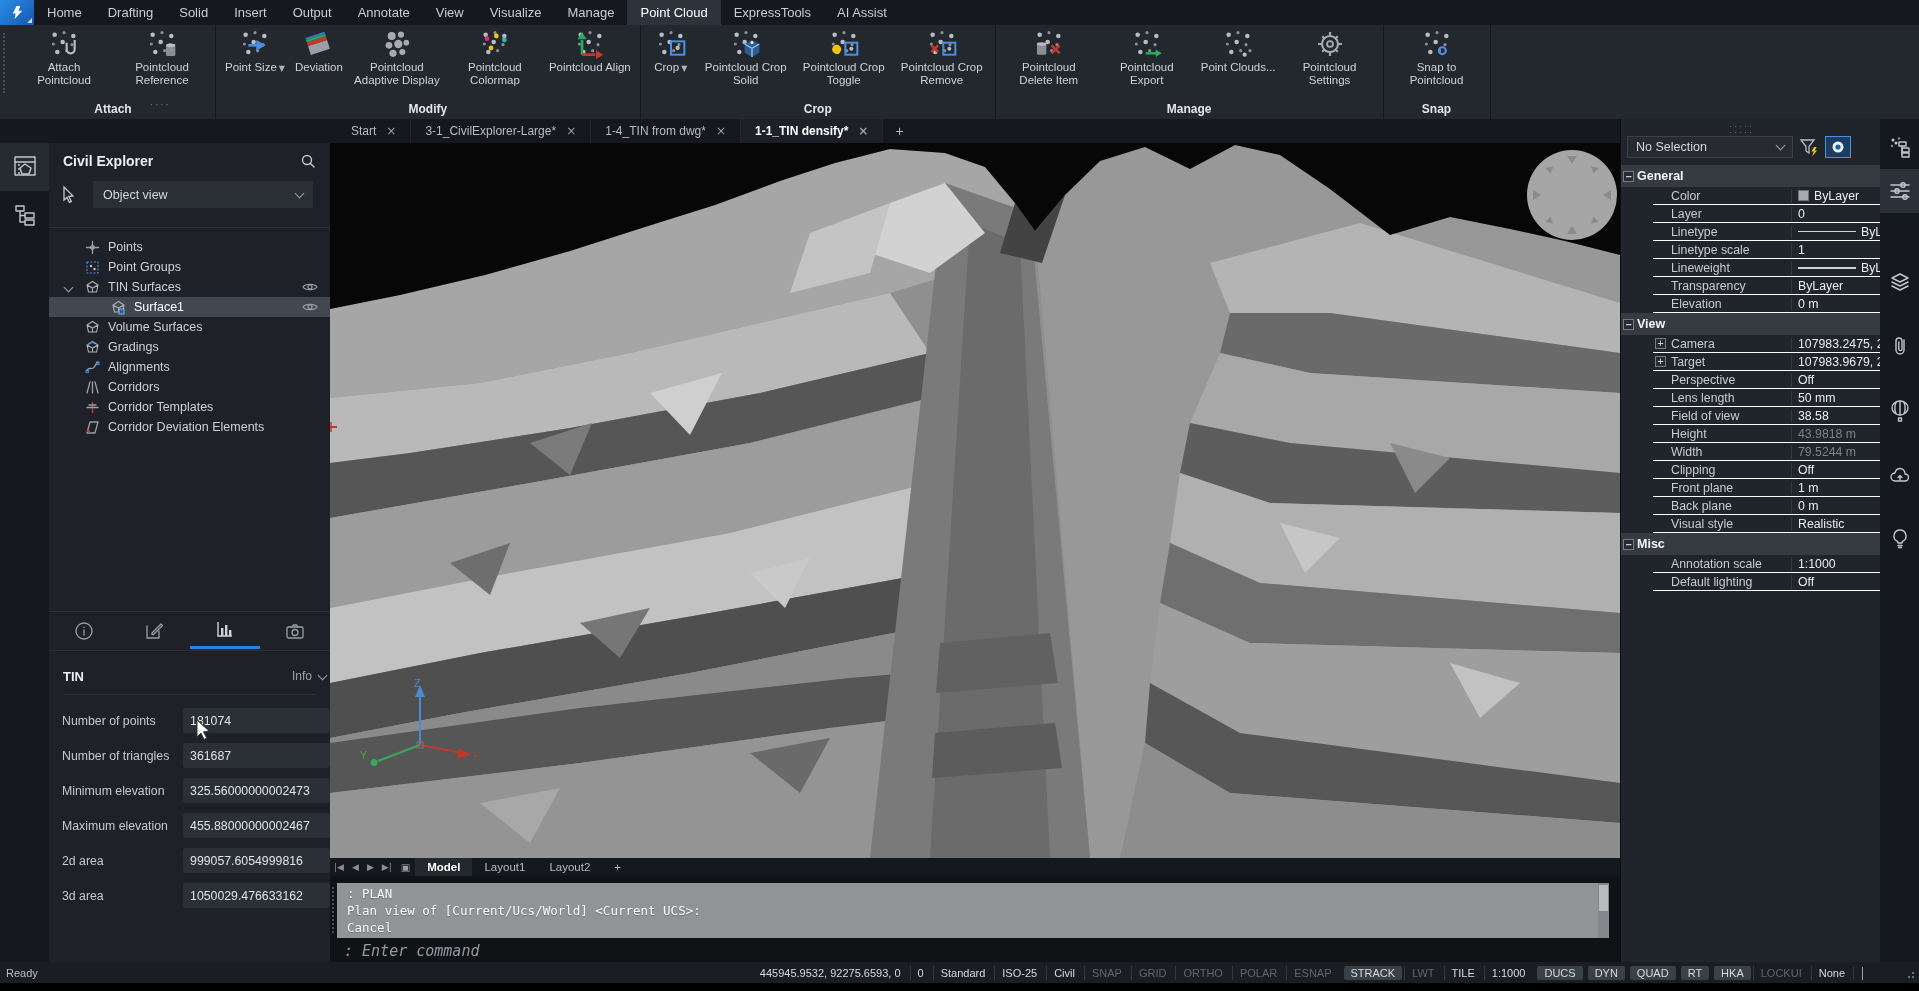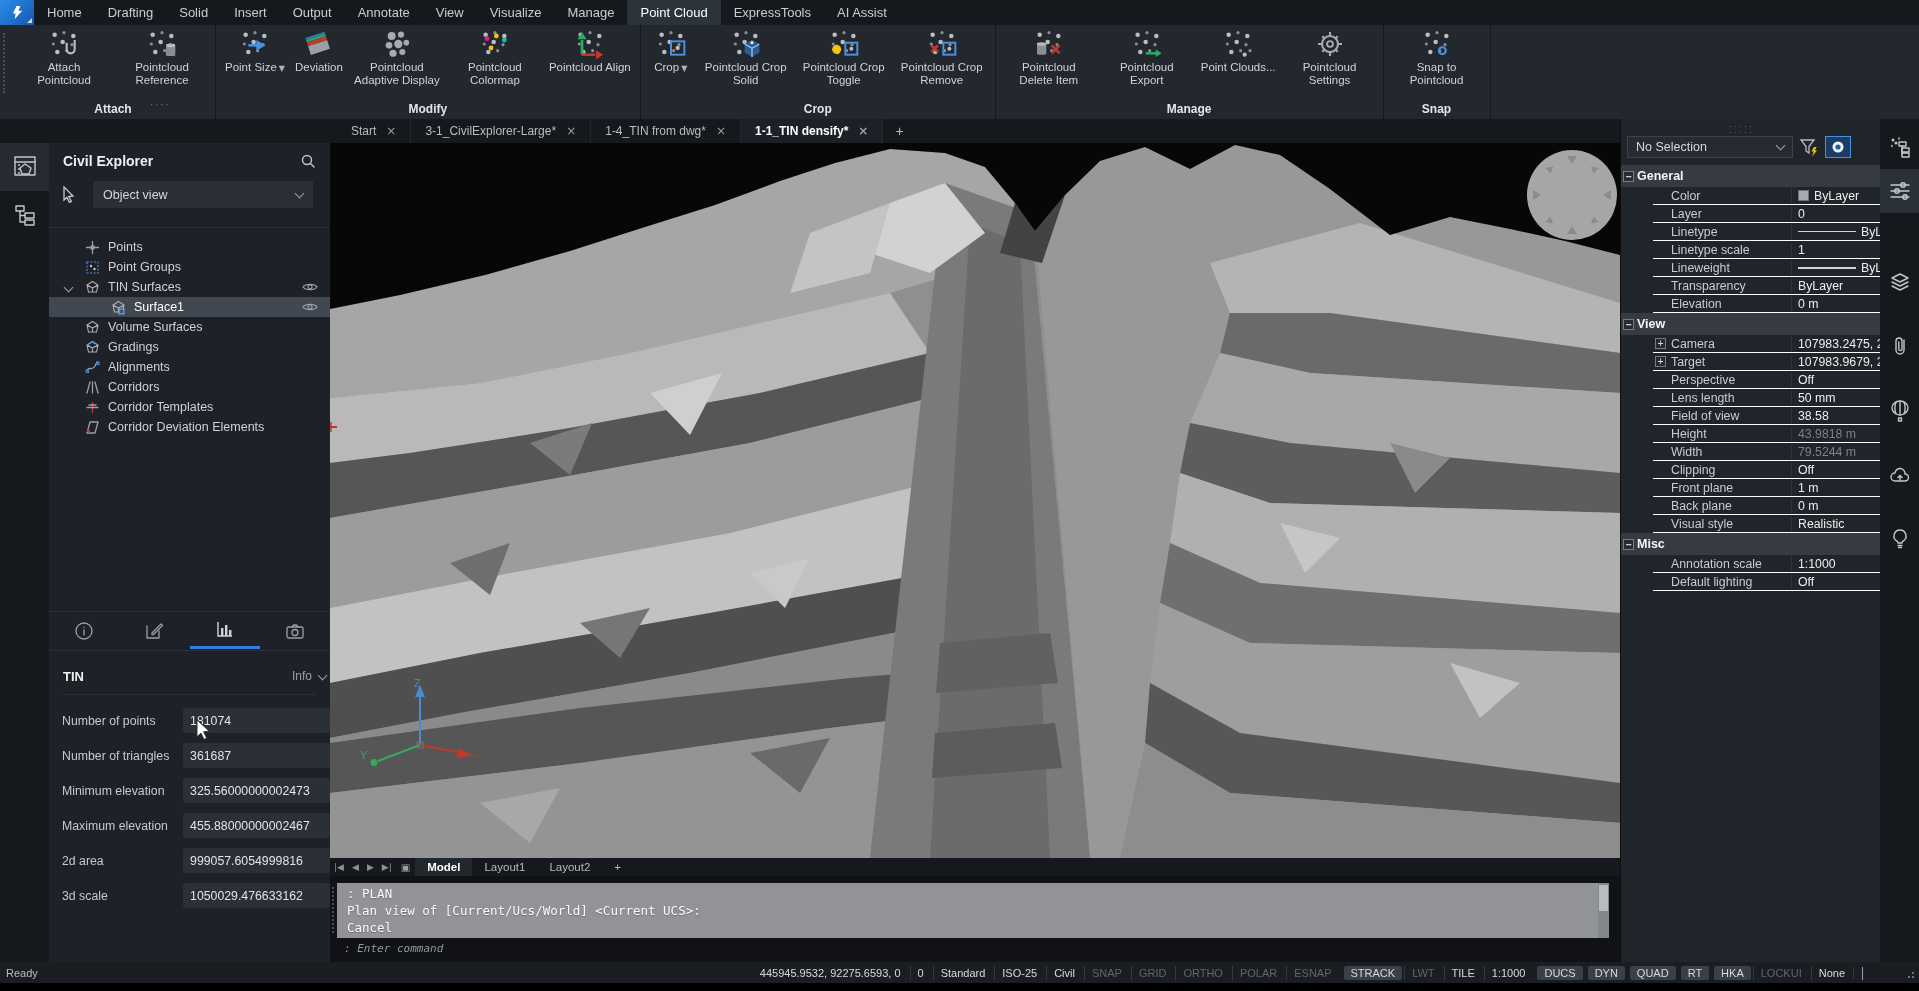--- a/index.html
+++ b/index.html
@@ -87,21 +87,21 @@
   .ltab { padding:0 12px; height:18px; line-height:18px; color:#b6bac0; }
   .ltab.active { color:#fff; font-weight:bold; background:#23272e; }
   #sheeticon { color:#9aa0a6; font-size:10px; padding:0 5px; font-family:"DejaVu Sans",sans-serif; }
 
   
   #cmdbox { position:absolute; left:7px; top:740px; width:1272px; height:55px; background:#919396; }
   .cline { padding-left:10px; line-height:17px; font-family:"DejaVu Sans Mono",monospace; font-size:12.5px; color:#fbfbfb; text-shadow:0 1px 1px rgba(0,0,0,.25); white-space:pre; }
   #cmdscroll { position:absolute; right:0; top:0; width:11px; height:55px; background:#83868a; }
   #cmdthumb { position:absolute; right:1px; top:2px; width:9px; height:26px; background:#b9bcbf; }
   #cmdhandle { position:absolute; left:0; top:744px; width:5px; height:46px; border-left:2px dotted #4a5058; margin-left:2px; }
-  #prompt { position:absolute; left:14px; top:799px; font-family:"DejaVu Sans Mono",monospace; font-style:italic; font-size:11px; color:#9399a0; }
+  #prompt { position:absolute; left:14px; top:799px; font-family:"DejaVu Sans Mono",monospace; font-style:italic; font-size:15px; color:#9399a0; }
 
   
   #rightpanel { left:1620px; top:119px; width:260px; height:843px; background:#20242b; border-left:1px solid #0c0e10; }
   #rp-handle { position:absolute; left:108px; top:4px; color:#5d636b; font-size:9px; letter-spacing:2px; line-height:6px; }
   #rp-head { position:absolute; left:6px; top:16px; right:6px; height:24px; display:flex; align-items:center; gap:5px; }
   #rp-select { width:166px; height:22px; background:#272b31; border:1px solid #3c4148; display:flex; align-items:center; padding:0 8px; font-size:12.5px; color:#d5d8db; }
   #rp-filter { width:22px; height:22px; }
   #rp-quick { width:26px; height:22px; background:#1c3c63; border:1px solid #4a90e2; display:flex; align-items:center; justify-content:center; }
   #rp-quick svg { width:14px; height:14px; }
   #rp-body { position:absolute; left:0; top:46px; right:0; }
@@ -552,21 +552,21 @@
     </div>
     <div class="frow">
       <span class="flabel">Maximum elevation</span>
       <span class="fval">455.88000000002467</span>
     </div>
     <div class="frow">
       <span class="flabel">2d area</span>
       <span class="fval">999057.6054999816</span>
     </div>
     <div class="frow">
-      <span class="flabel">3d scale</span>
+      <span class="flabel">3d area</span>
       <span class="fval">1050029.476633162</span>
     </div>
   </div>
 
   <svg id="mouse-cursor" viewBox="0 0 17 22">
       <path d="M2 1l12 11-5.5.8 3.2 6.3-2.6 1.3-3.2-6.3L2 18z" fill="#fff" stroke="#333" stroke-width="1"></path>
     </svg>
 </div>
 
 <div id="centercol" class="abs">

